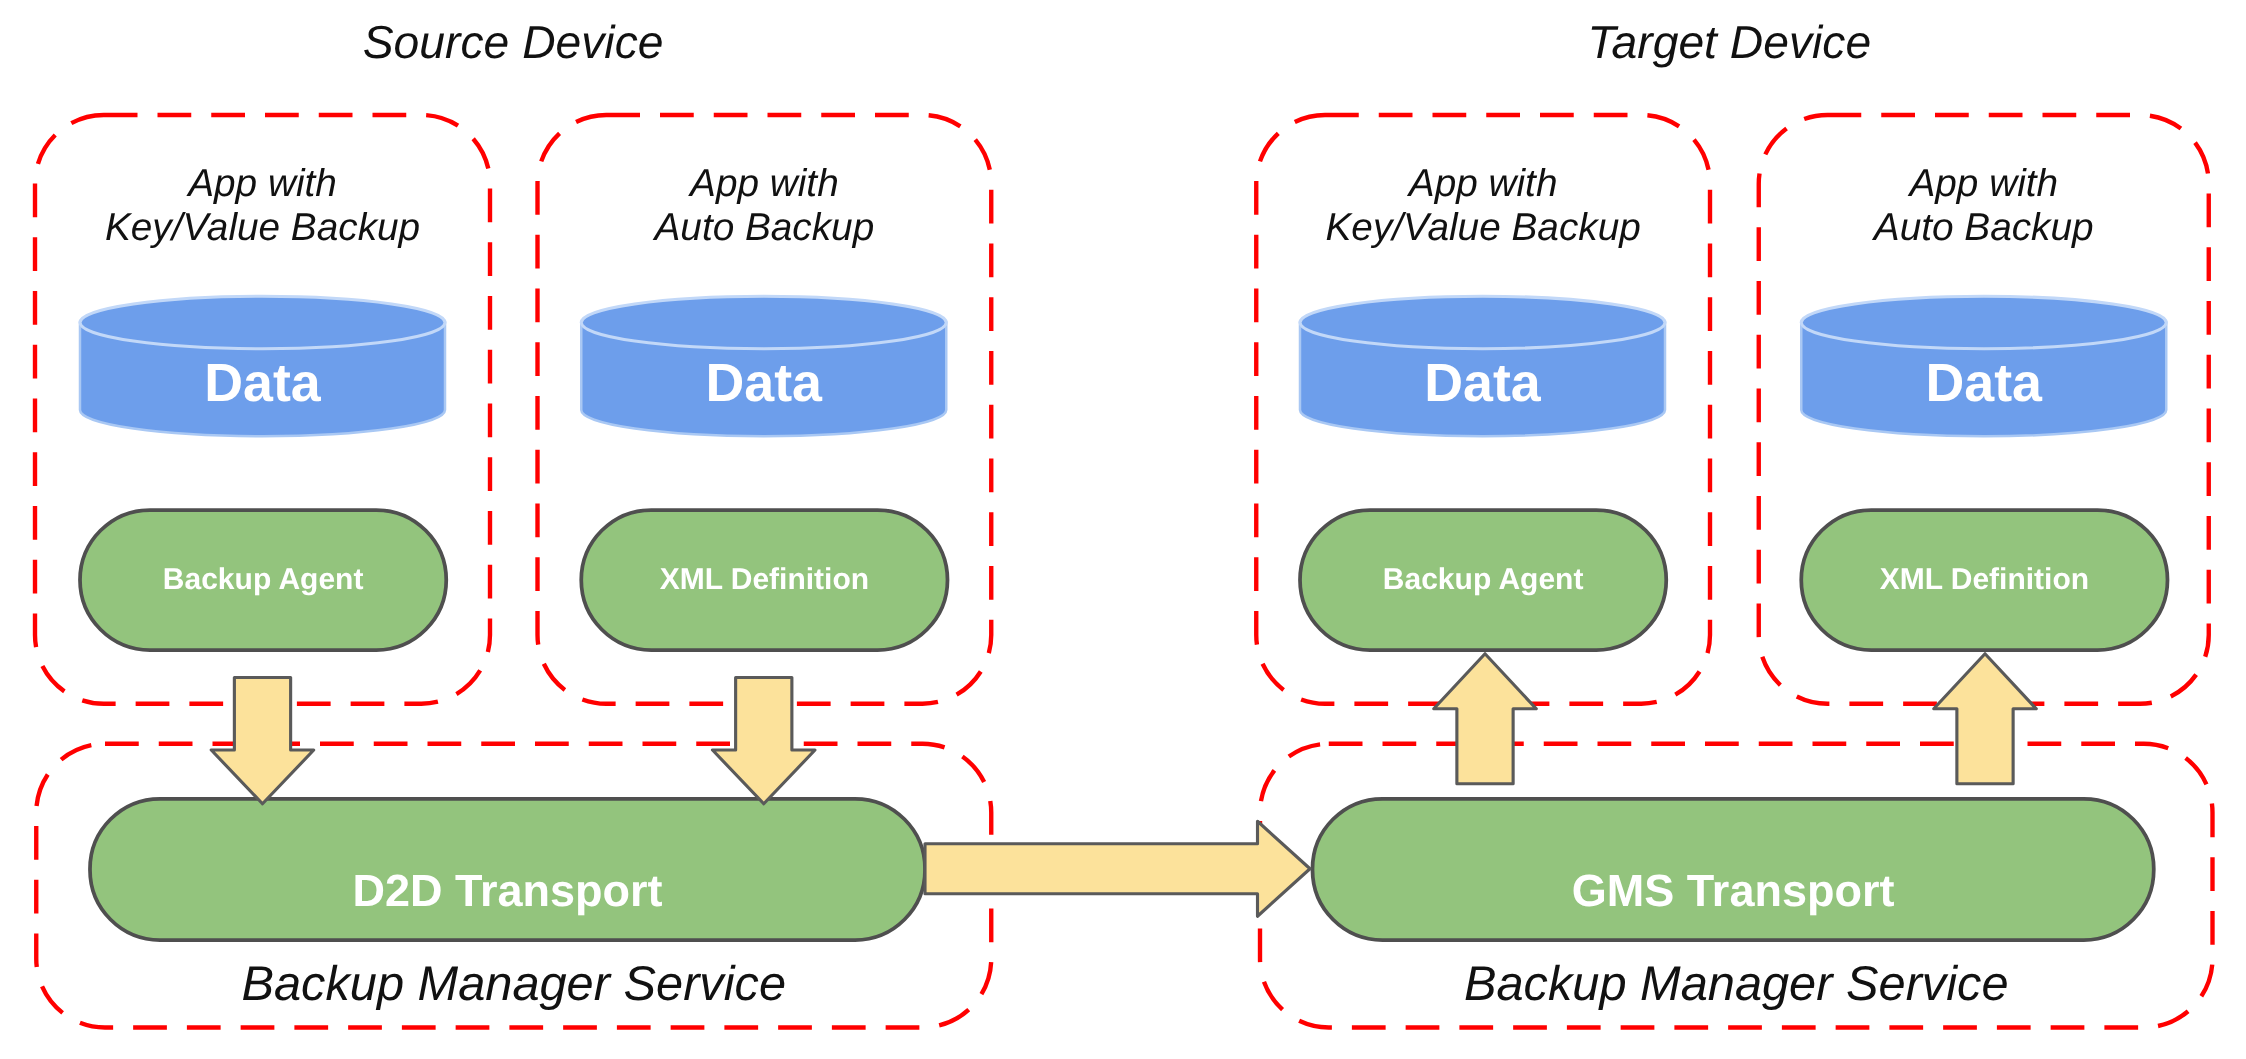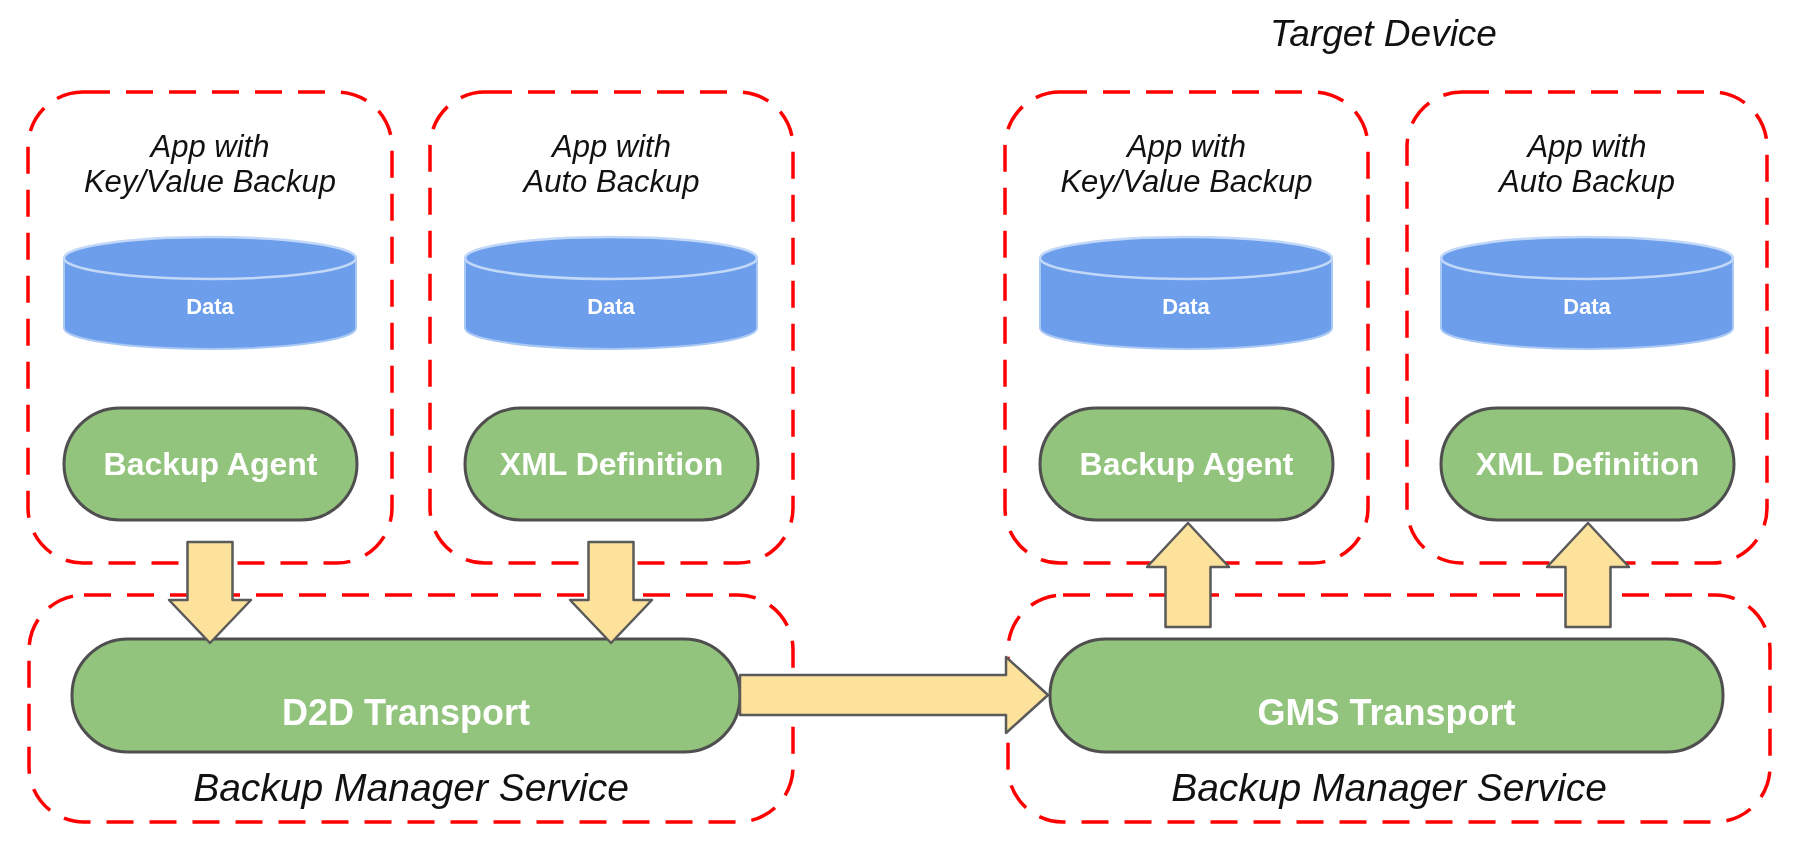--- a/index.html
+++ b/index.html
@@ -4,22 +4,22 @@
 <style>
   html,body{margin:0;padding:0;background:#ffffff;}
   #canvas{
     position:relative;width:1797px;height:847px;background:#ffffff;overflow:hidden;
     font-family:"Liberation Sans", sans-serif;
   }
   #shapes{position:absolute;left:0;top:0;width:1797px;height:847px;}
   .txt{position:absolute;display:flex;align-items:center;justify-content:center;text-align:center;}
   .device-title{top:12px;height:44px;font-size:37px;font-style:italic;color:#111;}
   .app-label{height:72px;font-size:31px;line-height:35px;font-style:italic;color:#111;flex-direction:column;margin-top:20px;}
-  .data-label{top:286px;height:42px;width:292px;font-size:22px;font-weight:bold;color:#ffffff;}
-  .pill-label{top:408px;height:112px;width:293px;font-size:32px;font-weight:bold;color:#ffffff;}
+  .data-label{top:286px;height:42px;width:292px;font-size:43px;font-weight:bold;color:#ffffff;}
+  .pill-label{top:408px;height:112px;width:293px;font-size:24px;font-weight:bold;color:#ffffff;}
   .transport-label{top:639px;height:147px;font-size:36px;font-weight:bold;color:#ffffff;}
   .service-label{top:766px;height:44px;font-size:39px;font-style:italic;color:#111;}
 </style>
 </head>
 <body>
 
 <div id="canvas">
 
   <svg id="shapes" viewBox="0 0 1797 847" xmlns="http://www.w3.org/2000/svg">
 
@@ -56,20 +56,21 @@
     <rect x="72" y="639" width="668" height="113" rx="56" stroke="#4F4F4F" stroke-width="3" fill="#93C47D"></rect>
     <rect x="1050" y="639" width="673" height="113" rx="56" stroke="#4F4F4F" stroke-width="3" fill="#93C47D"></rect>
 
     <polygon points="187.5,542 232.5,542 232.5,600 251,600 210,643 169,600 187.5,600" stroke="#5A5A5A" stroke-width="2.5" stroke-linejoin="round" fill="#FCE29B"></polygon>
     <polygon points="588.5,542 633.5,542 633.5,600 652,600 611,643 570,600 588.5,600" stroke="#5A5A5A" stroke-width="2.5" stroke-linejoin="round" fill="#FCE29B"></polygon>
     <polygon points="740,675 1006,675 1006,657 1048,695 1006,733 1006,715 740,715" stroke="#5A5A5A" stroke-width="2.5" stroke-linejoin="round" fill="#FCE29B"></polygon>
     <polygon points="1188,523 1229,567 1210.5,567 1210.5,627 1165.5,627 1165.5,567 1147,567" stroke="#5A5A5A" stroke-width="2.5" stroke-linejoin="round" fill="#FCE29B"></polygon>
     <polygon points="1588,523 1629,567 1610.5,567 1610.5,627 1565.5,627 1565.5,567 1547,567" stroke="#5A5A5A" stroke-width="2.5" stroke-linejoin="round" fill="#FCE29B"></polygon>
   </svg>
 
+  <div class="txt device-title" style="left:28px;width:765px;">Source Device</div>
   <div class="txt device-title" style="left:1001px;width:765px;">Target Device</div>
 
   <div class="txt app-label" style="left:28px;top:108px;width:364px;">
     <div>App with</div>
     <div>Key/Value Backup</div>
   </div>
   <div class="txt app-label" style="left:430px;top:108px;width:363px;">
     <div>App with</div>
     <div>Auto Backup</div>
   </div>

